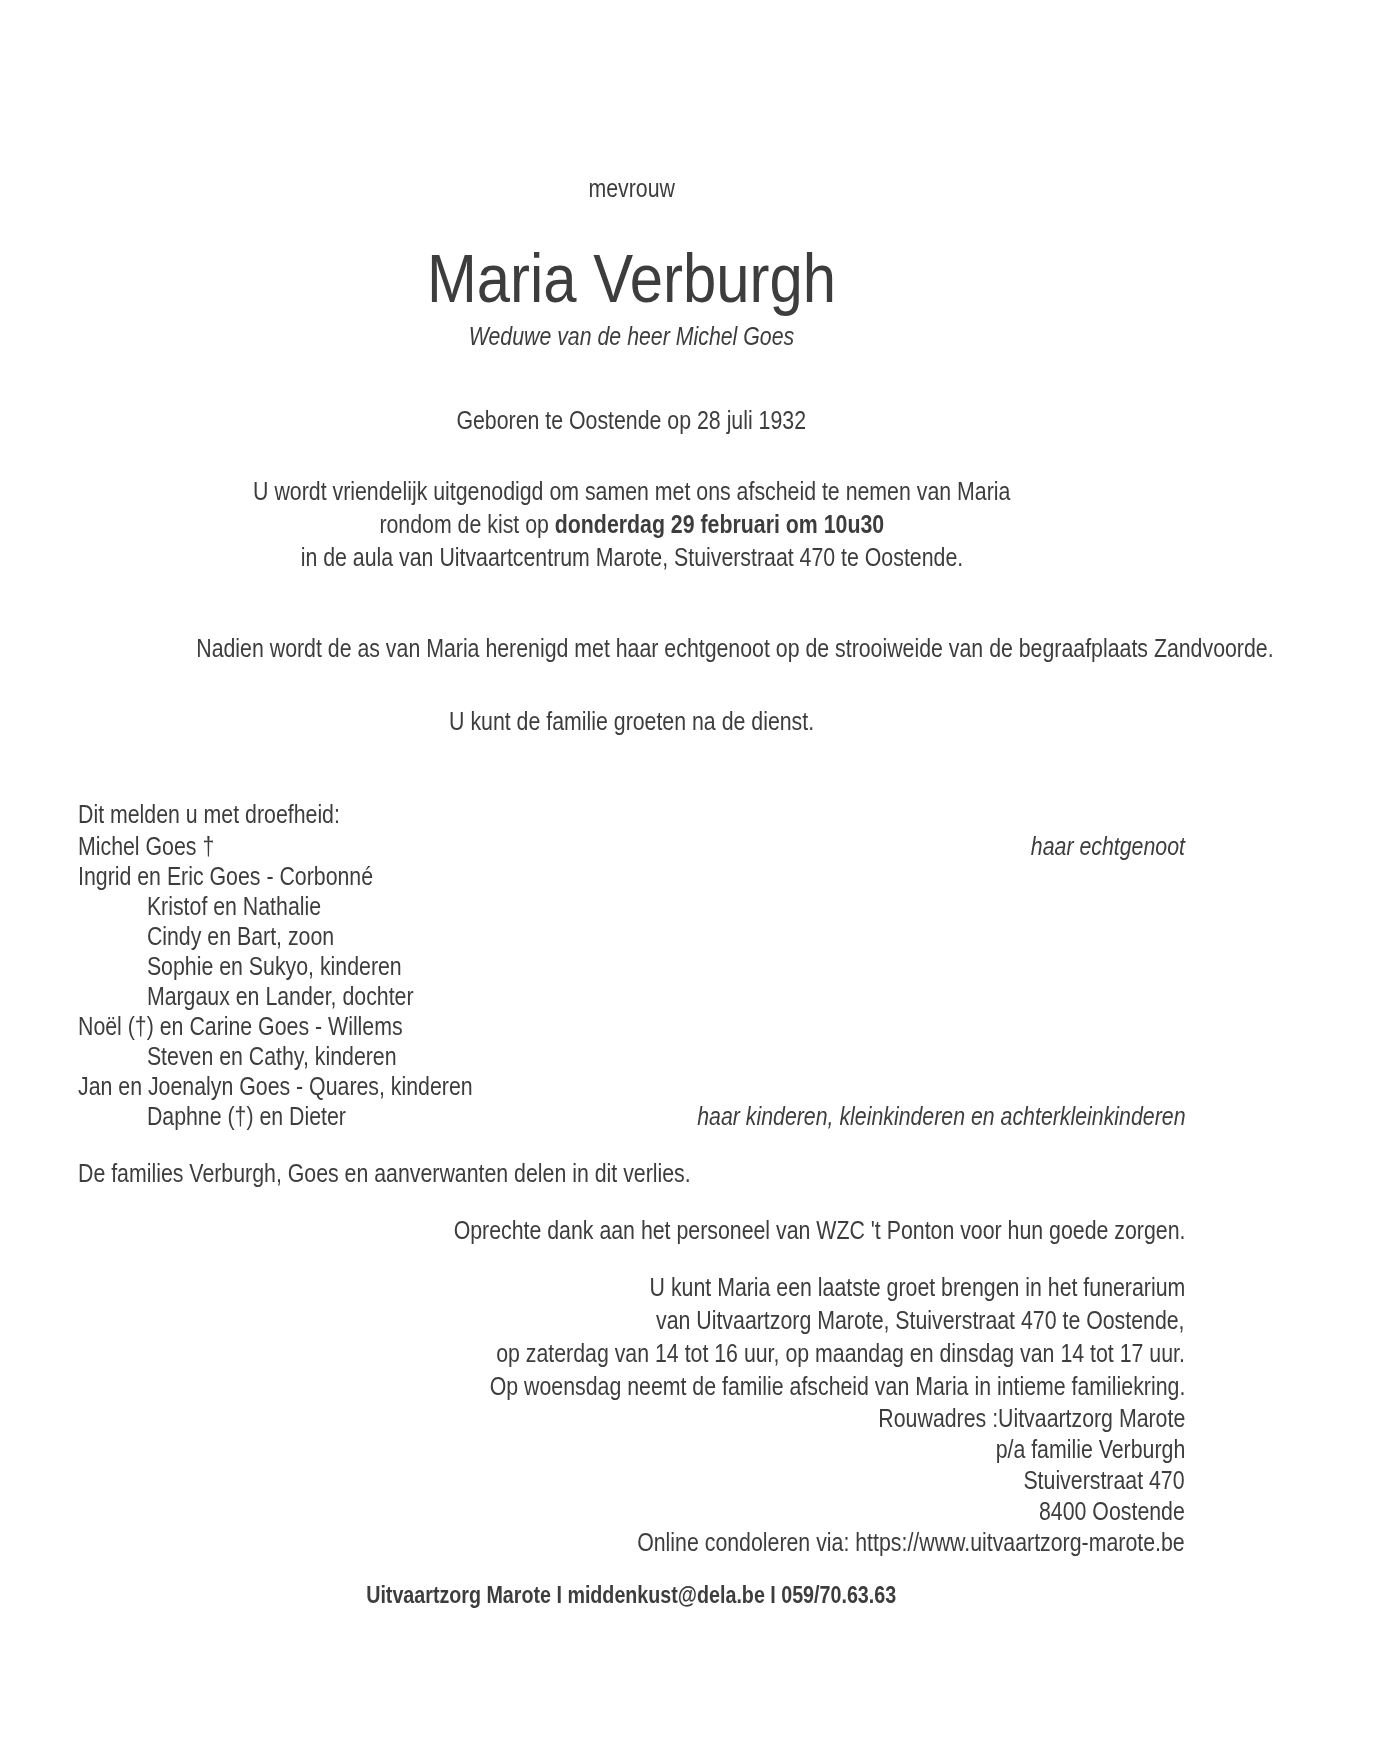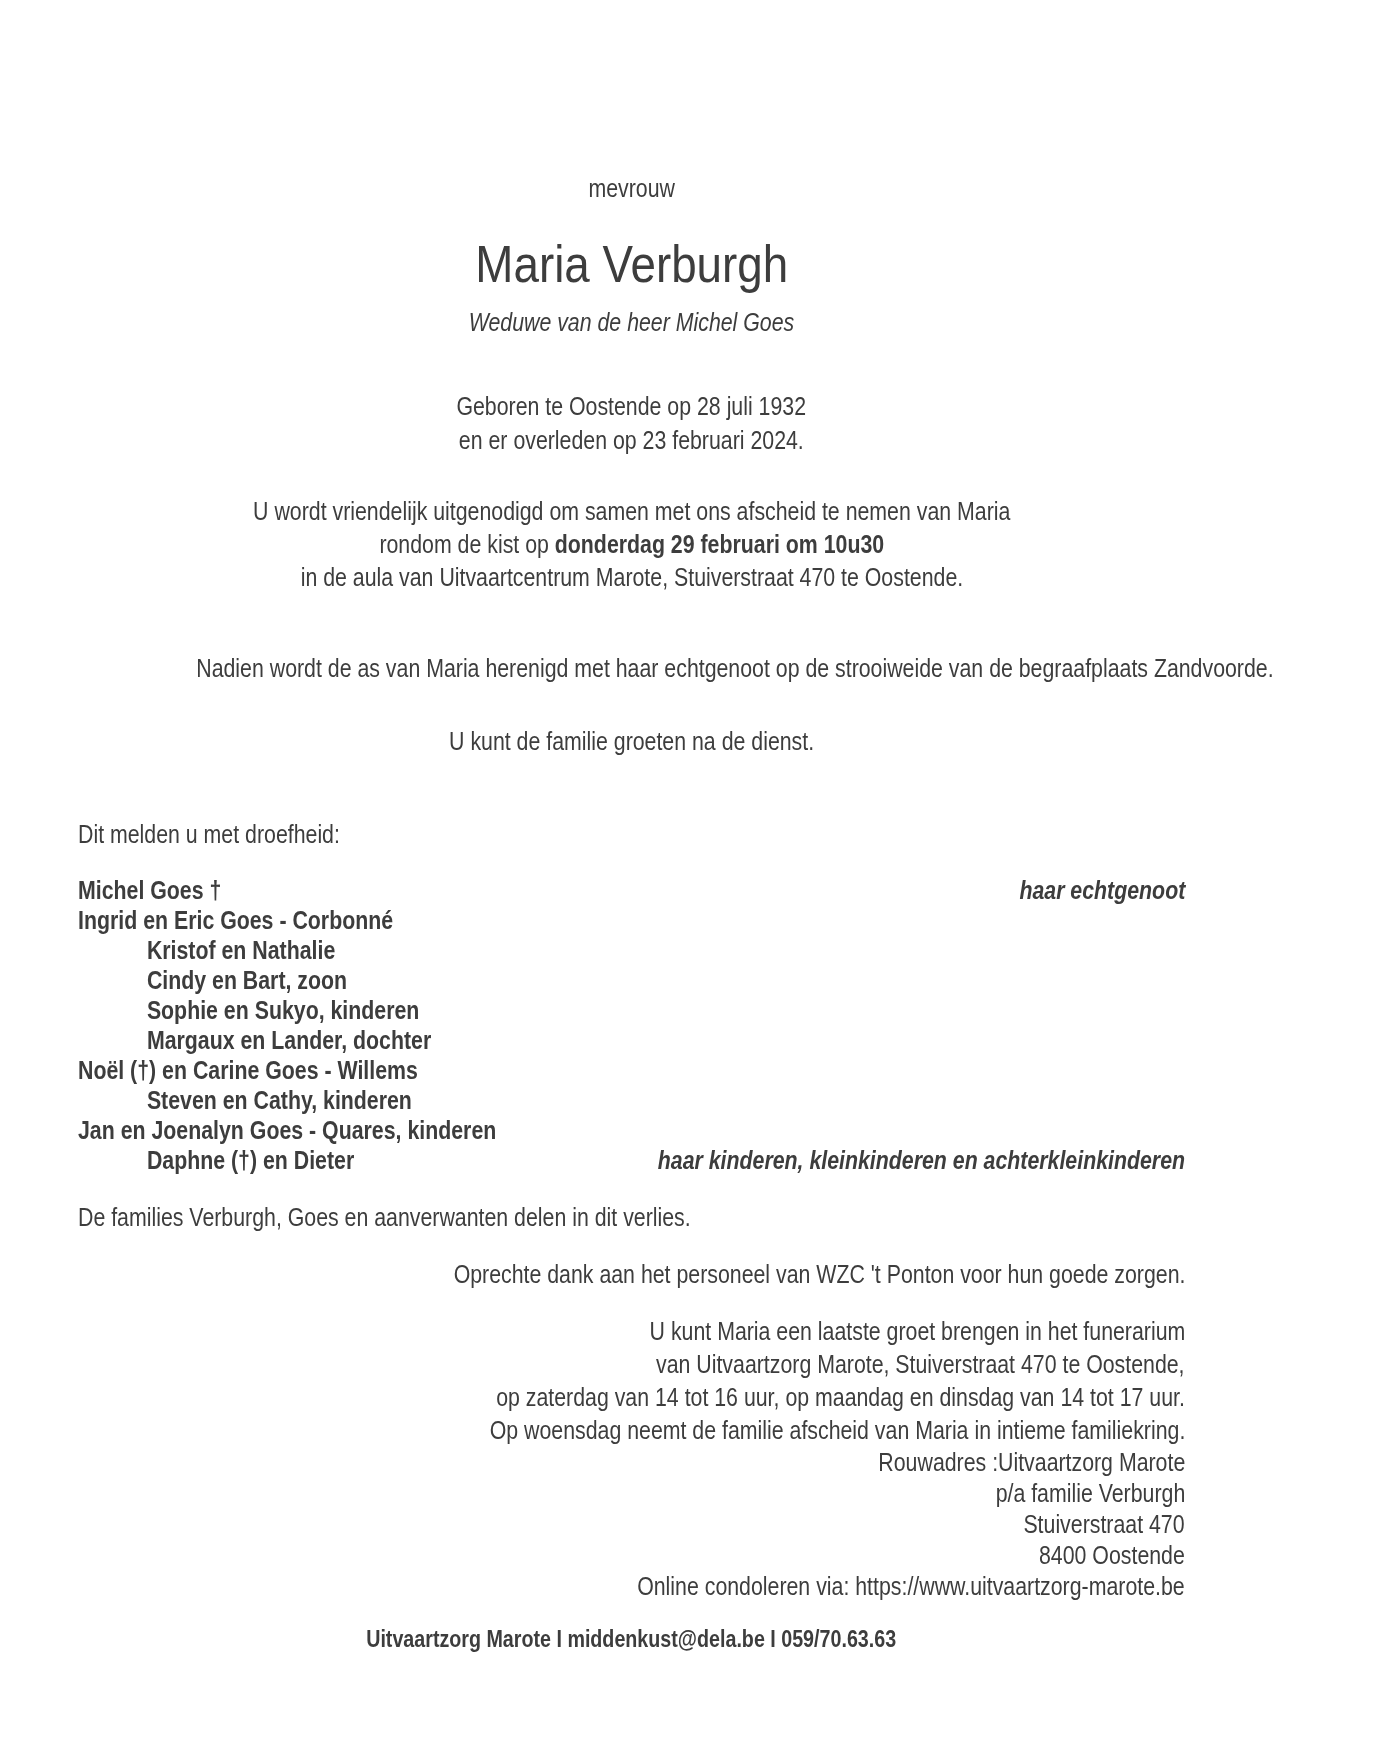--- a/index.html
+++ b/index.html
@@ -26,33 +26,33 @@
   .l { text-align: left; }
   .line { display: block; white-space: nowrap; line-height: 33px; }
   
   .sx { display: inline-block; transform: scaleX(0.82); }
   .c .sx { transform-origin: center center; }
   .r .sx { transform-origin: right center; }
   .l .sx { transform-origin: left center; }
 
   .intro { line-height: 33px; }
   .salutation { margin-top: 36px; }
-  .title { margin-top: 20px; font-size: 52px; line-height: 78px; }
+  .title { margin-top: 34px; font-size: 68px; line-height: 78px; }
   .title .sx { transform: scaleX(0.88); }
   .subtitle { margin-top: 2px; font-style: italic; line-height: 34px; }
   .birth-block { margin-top: 50px; }
   .birth-block .line { line-height: 34px; }
   .invite-block { margin-top: 38px; }
   .bold-seg { font-weight: bold; }
   .reunion { margin-top: 58px; }
   .greeting { margin-top: 40px; }
 
   .family { margin-top: 60px; }
   .family-heading { line-height: 33px; }
-  .family-rows { margin-top: 24px; font-weight: bold; }
+  .family-rows { margin-top: 0; }
   .frow {
     display: flex;
     justify-content: space-between;
     align-items: baseline;
     line-height: 30px;
   }
   .frow .fleft { white-space: nowrap; display: inline-block; transform: scaleX(0.82); transform-origin: left center; }
   .frow .fright { white-space: nowrap; font-style: italic; display: inline-block; transform: scaleX(0.82); transform-origin: right center; }
   .frow.indent .fleft { padding-left: 84px; }
 
@@ -78,23 +78,20 @@
     <span class="sx">Maria Verburgh</span>
   </div>
 
   <div class="line c subtitle">
     <span class="sx">Weduwe van de heer Michel Goes</span>
   </div>
 
   <div class="birth-block">
     <div class="line c">
       <span class="sx">Geboren te Oostende op 28 juli 1932</span>
-    </div>
-    <div class="line c">
-      <span class="sx">en er overleden op 23 februari 2024.</span>
     </div>
   </div>
 
   <div class="invite-block">
     <div class="line c">
       <span class="sx">U wordt vriendelijk uitgenodigd om samen met ons afscheid te nemen van Maria</span>
     </div>
     <div class="line c">
       <span class="sx"><span>rondom de kist op </span><span class="bold-seg">donderdag 29 februari om 10u30</span></span>
     </div>

